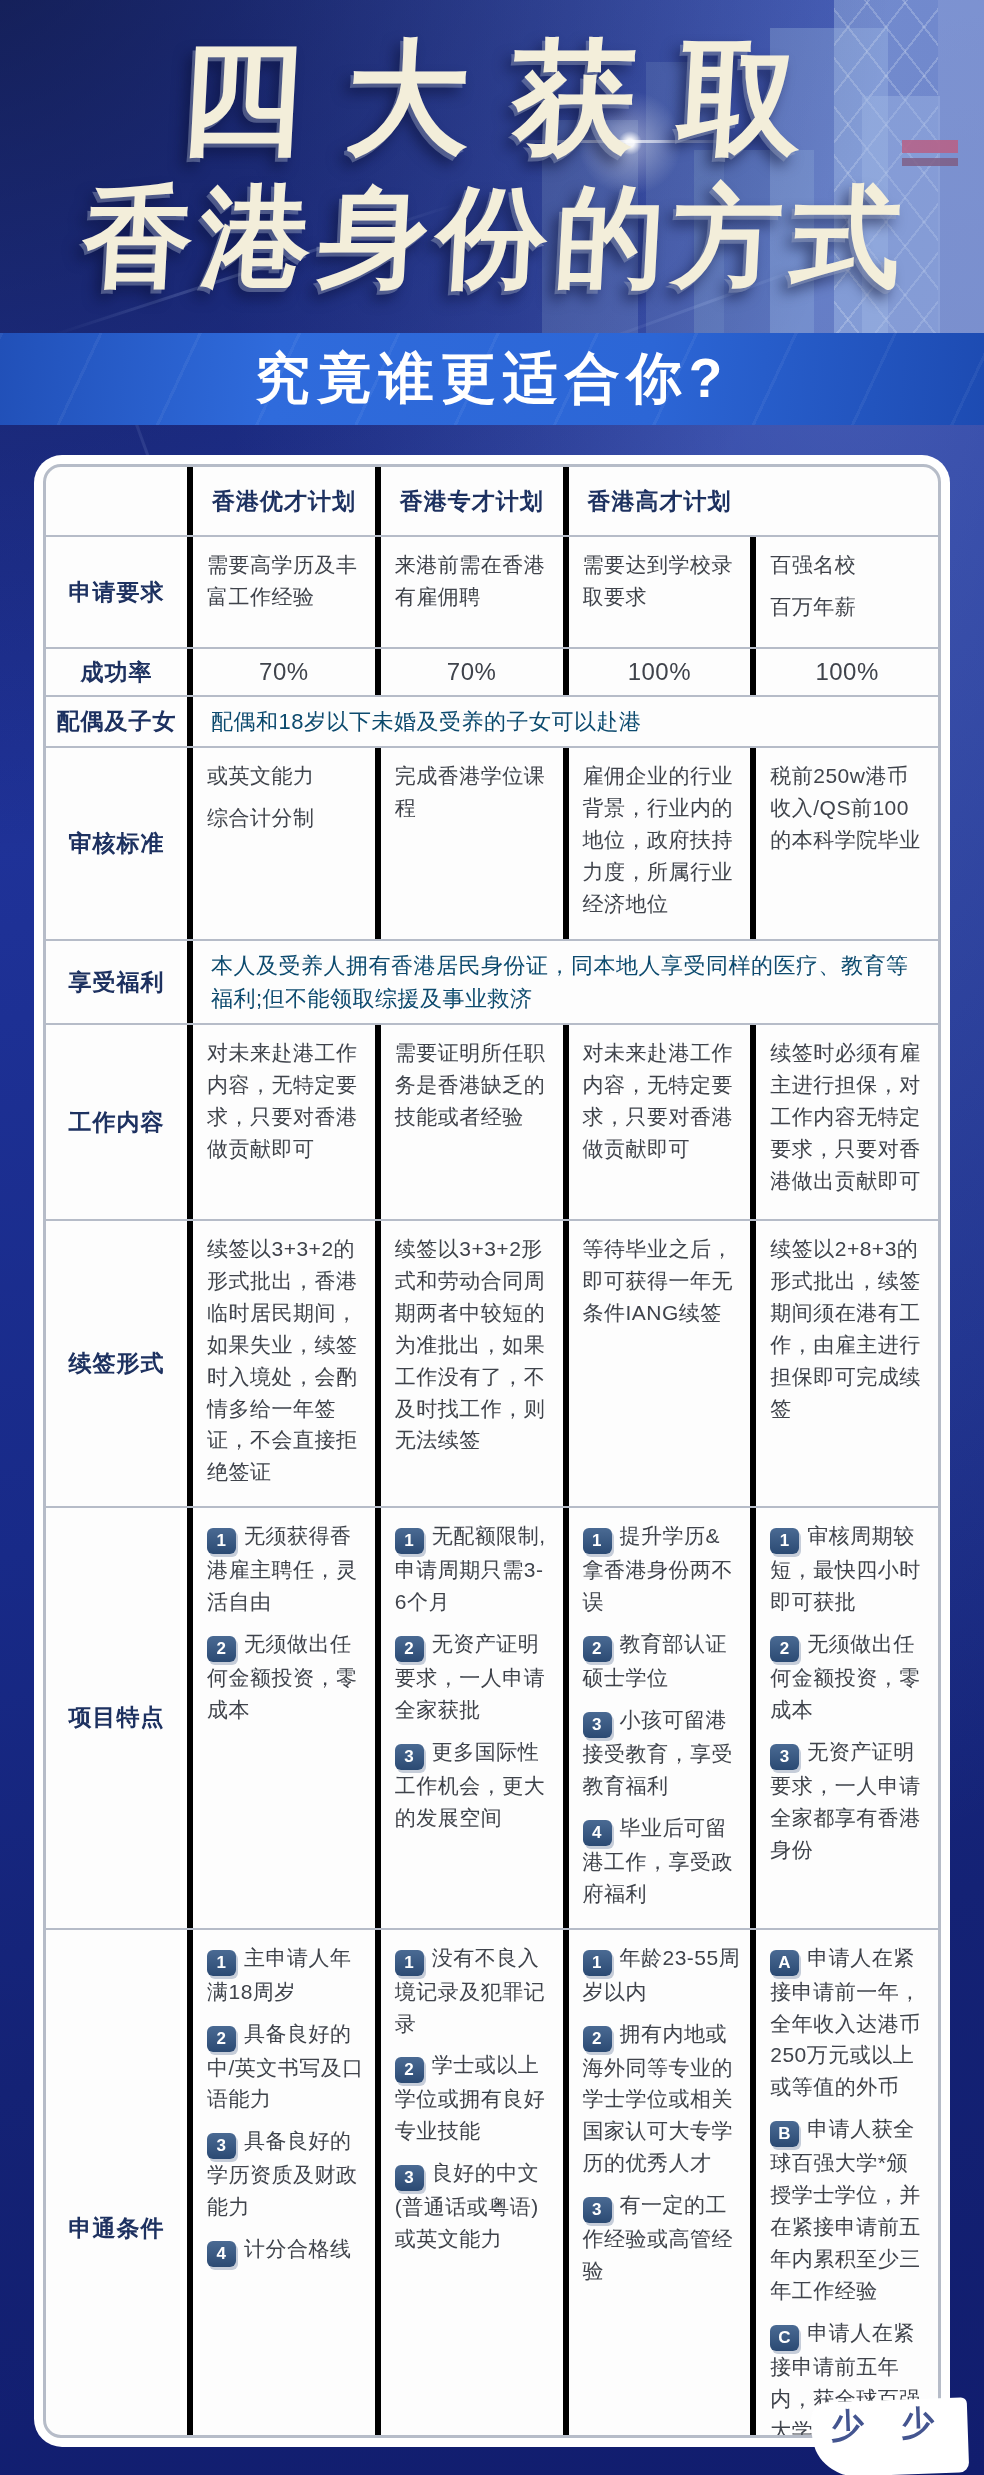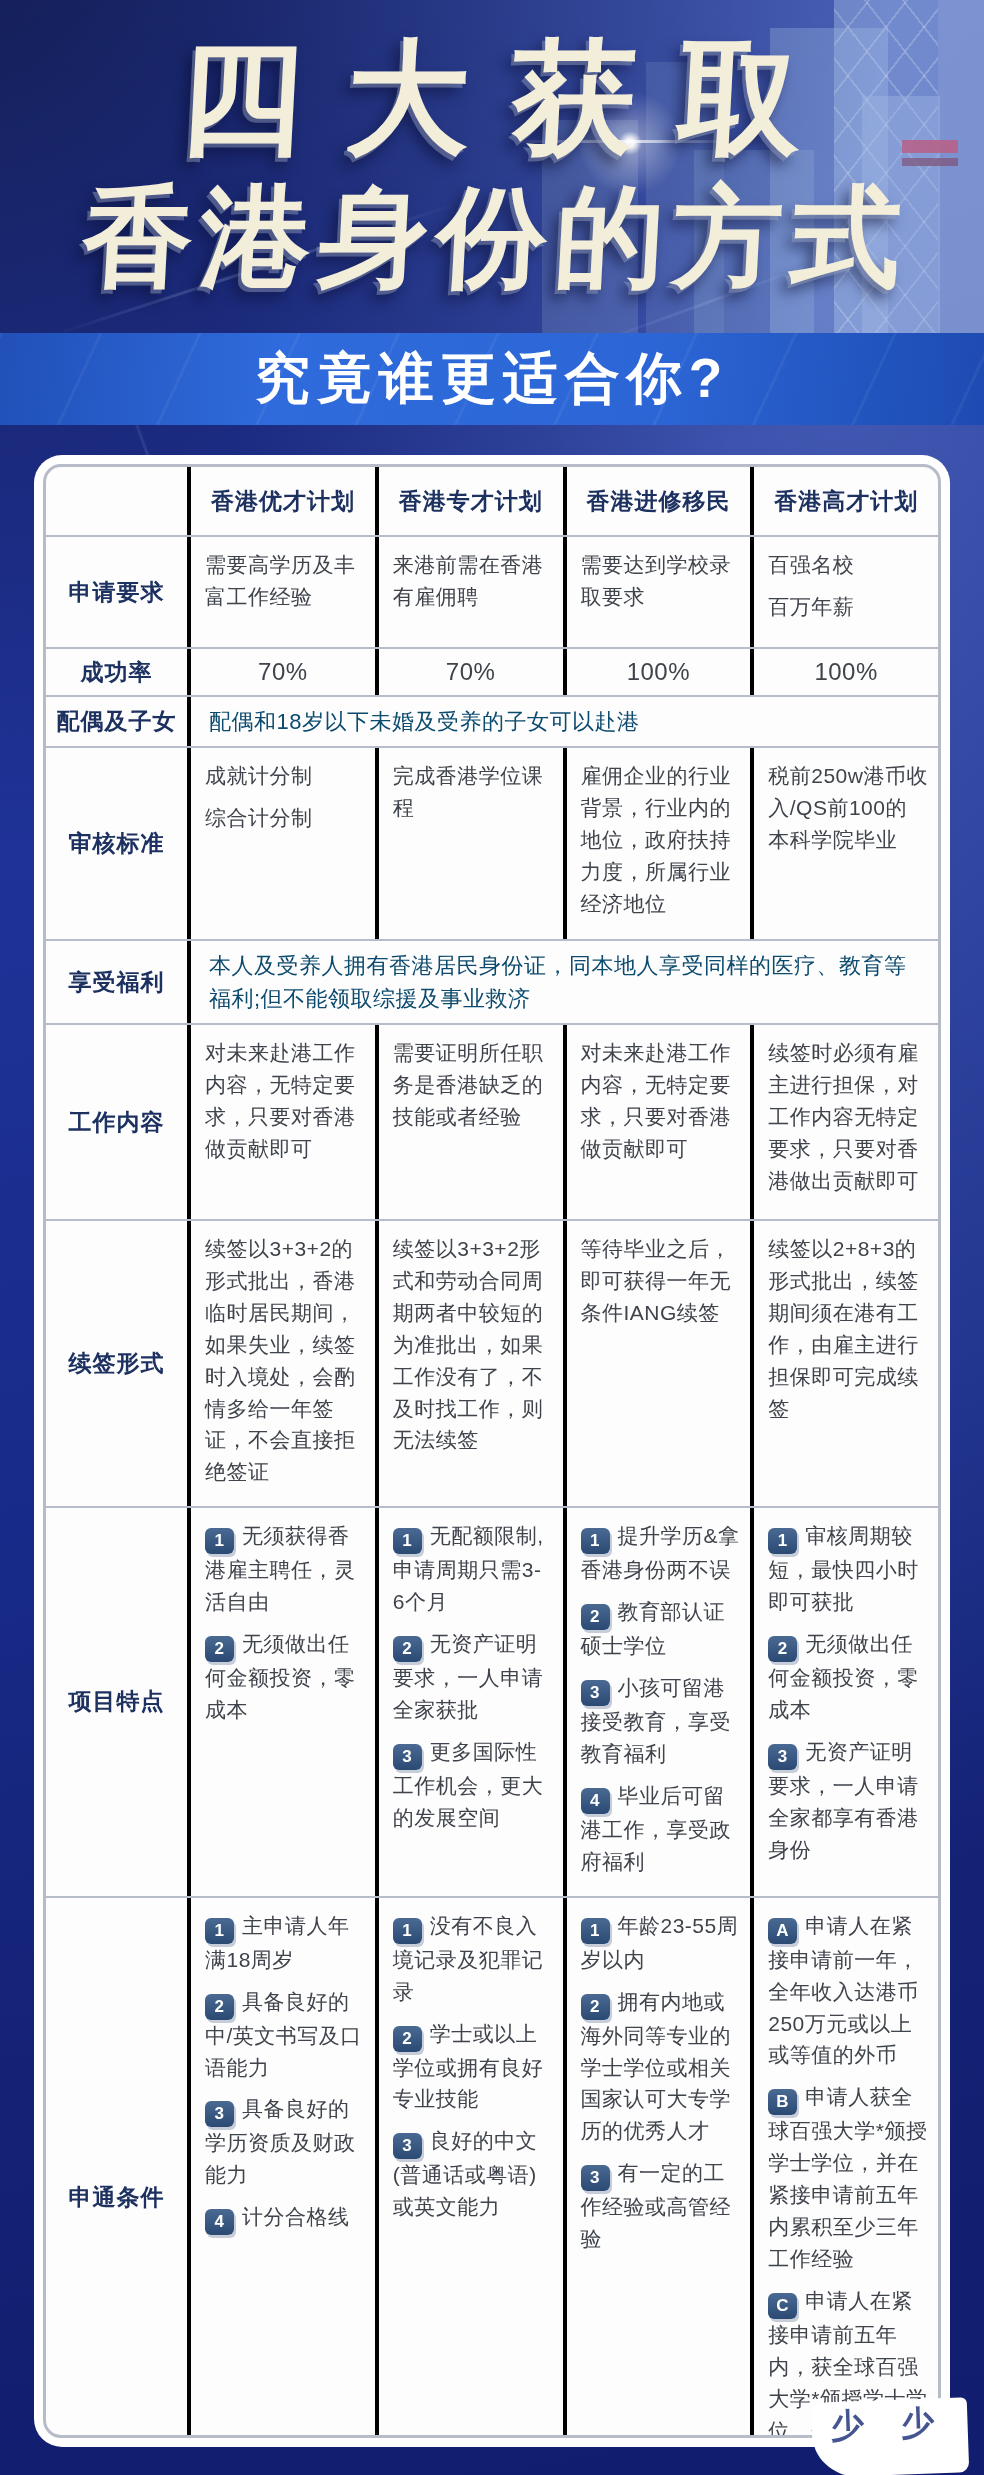--- a/index.html
+++ b/index.html
@@ -46,21 +46,21 @@
   .banner::after{content:"";position:absolute;inset:0;
     background:repeating-linear-gradient(115deg,rgba(255,255,255,.05) 0 3px,rgba(255,255,255,0) 3px 90px);}
   .banner span{font-size:55px;font-weight:900;color:#ffffff;letter-spacing:7px;}
   
   .card{position:absolute;left:34px;top:455px;width:916px;height:1992px;background:#ffffff;
     border-radius:28px;z-index:3;padding:9px;box-sizing:border-box;}
   .tbl{width:100%;height:100%;border:3px solid #b6bcc8;border-radius:18px;overflow:hidden;
     box-sizing:border-box;background:#fdfdfd;}
   .tr{display:grid;grid-template-columns:141px 1fr 1fr 1fr 1fr;border-top:2px solid #b6bcc8;}
   .tr:first-child{border-top:none;}
-  .td{border-left:4px solid #000000;box-sizing:border-box;overflow:hidden;}
+  .td{border-left:6px solid #000000;box-sizing:border-box;overflow:hidden;}
   .td:first-child{border-left:none;border-radius:9px;}
   .label,.col-head{display:flex;align-items:center;justify-content:center;text-align:center;
     font-weight:bold;color:#1d3160;font-size:23px;letter-spacing:1px;}
   .cell{padding:12px 10px 8px 14px;font-size:21px;line-height:1.52;color:#3f434b;letter-spacing:.5px;}
   .cell p{margin:0 0 10px 0;}
   .center-row .cell{display:flex;align-items:center;justify-content:center;padding:4px;font-size:24px;}
   .center-row .cell p{margin:0;text-align:center;}
   .merged{display:flex;flex-direction:column;justify-content:center;font-size:22px;
     color:#0c4a6e;padding:8px 18px;line-height:1.5;letter-spacing:.5px;}
   .merged p{margin:0;}
@@ -107,23 +107,20 @@
     <div class="tbl" id="tbl">
         <div class="tr" style="min-height:68px">
           <div class="td label"></div>
           <div class="td col-head">
             <span>香港优才计划</span>
           </div>
           <div class="td col-head">
             <span>香港专才计划</span>
           </div>
           <div class="td col-head">
-            <span>香港进修移民</span>
-          </div>
-          <div class="td col-head">
             <span>香港高才计划</span>
           </div>
         </div>
         <div class="tr" style="min-height:110px">
           <div class="td label">
             <span>申请要求</span>
           </div>
           <div class="td cell">
             <p>需要高学历及丰富工作经验</p>
           </div>
@@ -161,21 +158,21 @@
           </div>
           <div class="td merged" style="grid-column:2/6">
             <p>配偶和18岁以下未婚及受养的子女可以赴港</p>
           </div>
         </div>
         <div class="tr" style="min-height:191px">
           <div class="td label">
             <span>审核标准</span>
           </div>
           <div class="td cell">
-            <p>成就计分制</p>
+            <p>或英文能力</p>
             <p>综合计分制</p>
           </div>
           <div class="td cell">
             <p>完成香港学位课程</p>
           </div>
           <div class="td cell">
             <p>雇佣企业的行业背景，行业内的地位，政府扶持力度，所属行业经济地位</p>
           </div>
           <div class="td cell">
             <p>税前250w港币收入/QS前100的本科学院毕业</p>

